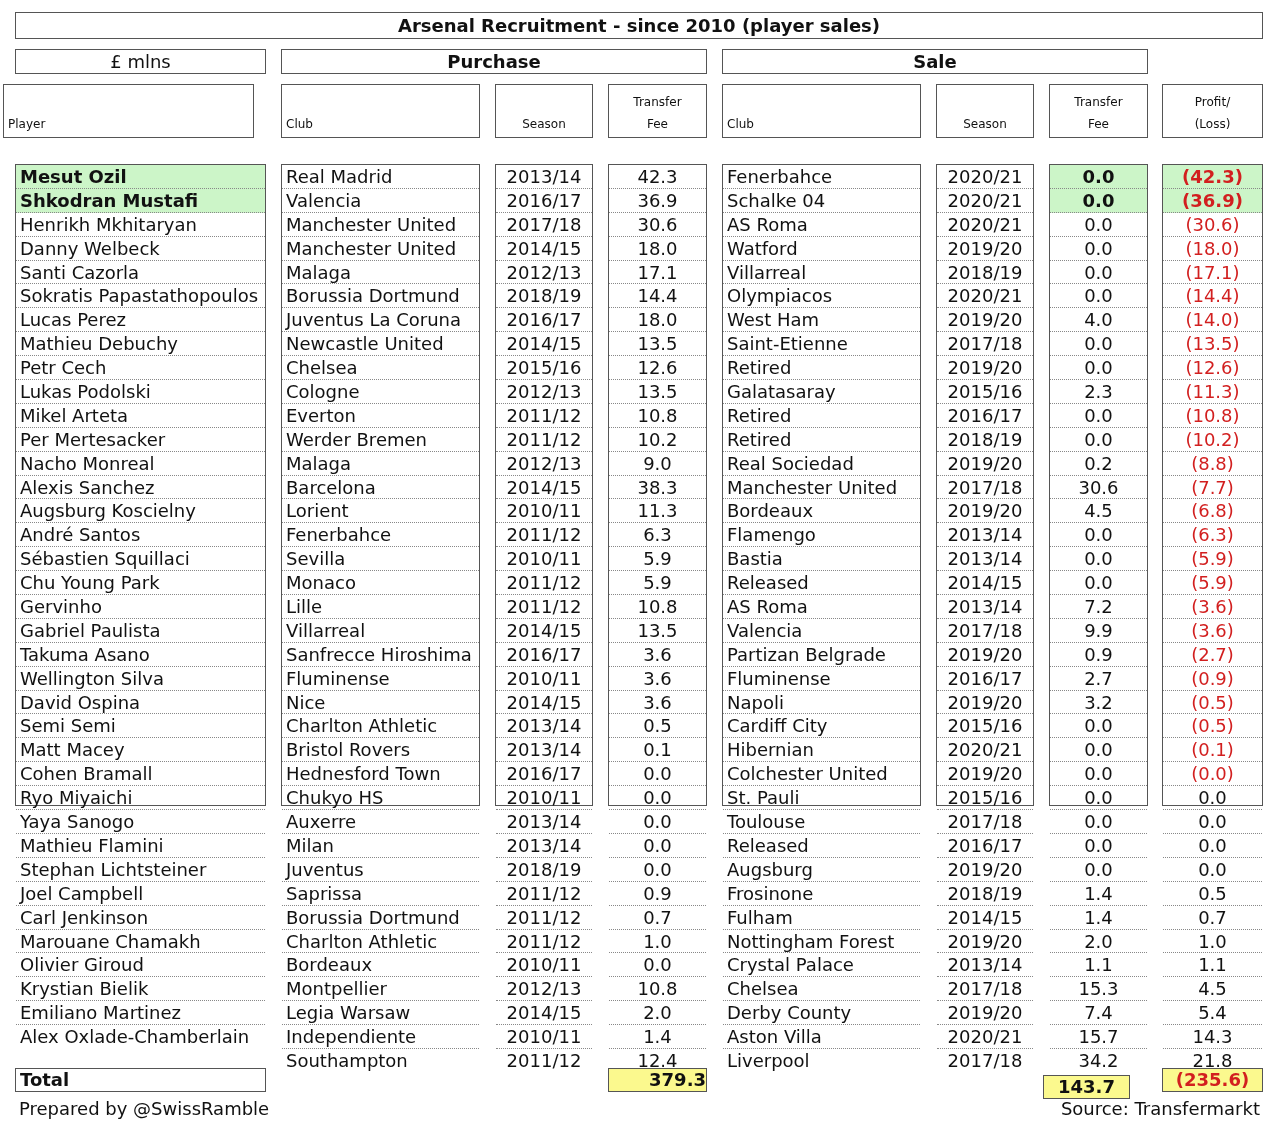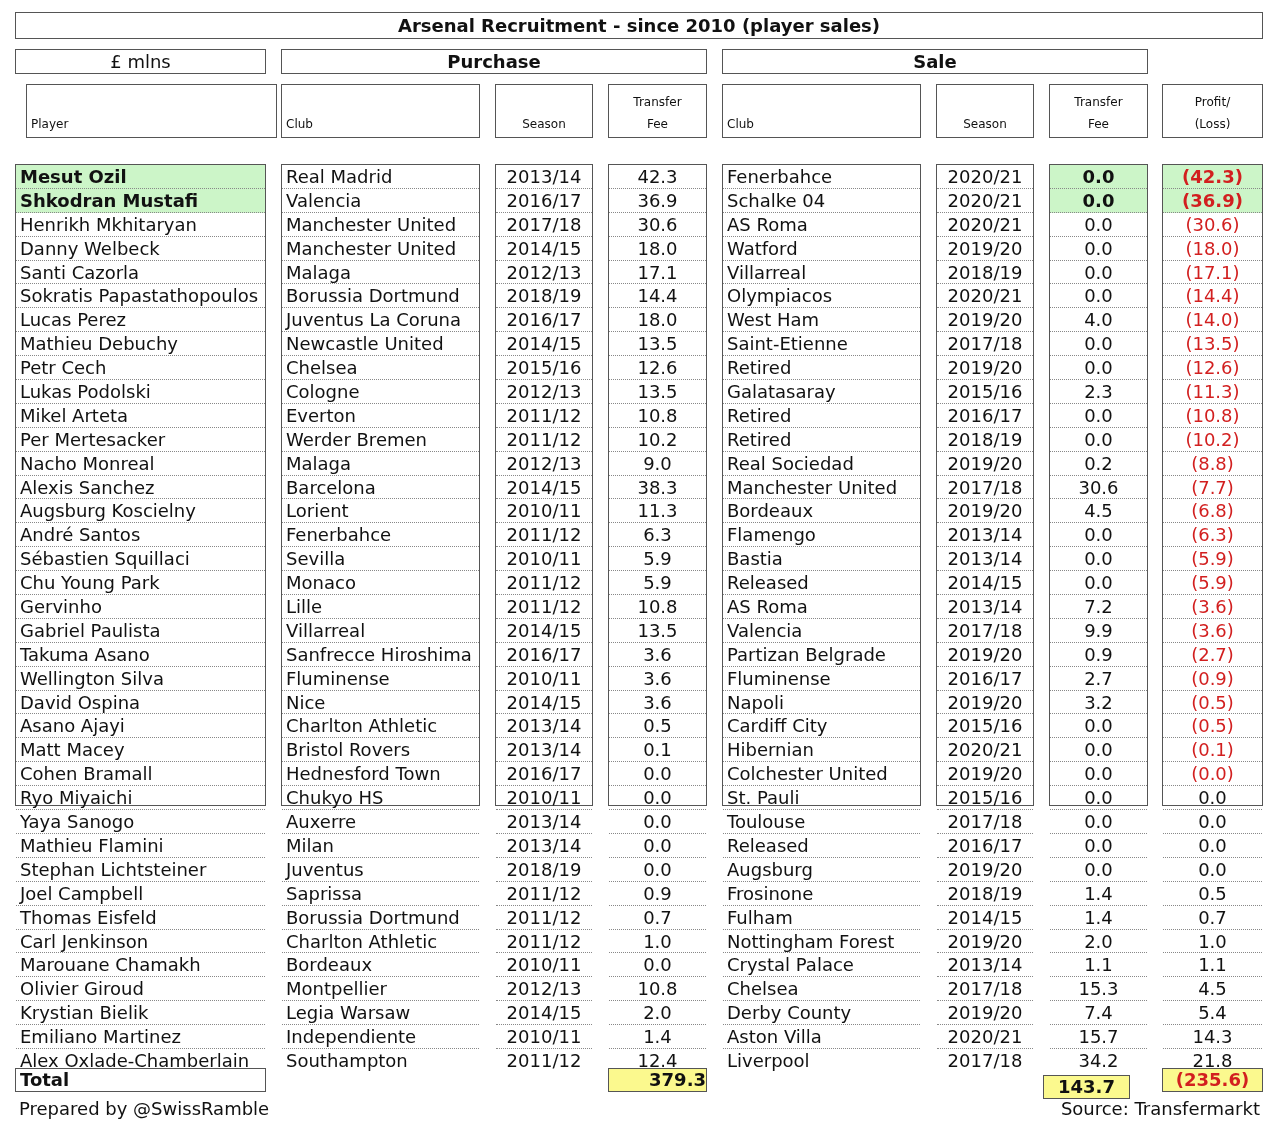--- a/index.html
+++ b/index.html
@@ -26,21 +26,21 @@
 </style>
 </head>
 <body>
 
 <div class="box title">Arsenal Recruitment - since 2010 (player sales)</div>
 
 <div class="box sec" style="left:15px;width:251px;">£ mlns</div>
 <div class="box sec bold" style="left:281px;width:426px;">Purchase</div>
 <div class="box sec bold" style="left:722px;width:426px;">Sale</div>
 
-<div class="box hdr" style="left:26px;width:251px;">
+<div class="box hdr" style="left:3px;width:251px;">
     <div class="inner">Player</div>
   </div>
 <div class="box hdr" style="left:281px;width:199px;">
     <div class="inner">Club</div>
   </div>
 <div class="box hdr c" style="left:495px;width:98px;">
     <div class="inner">Season</div>
   </div>
 <div class="box hdr c" style="left:608px;width:99px;">
     <div class="inner">
@@ -84,29 +84,28 @@
     <div class="row">Alexis Sanchez</div>
     <div class="row">Augsburg Koscielny</div>
     <div class="row">André Santos</div>
     <div class="row">Sébastien Squillaci</div>
     <div class="row">Chu Young Park</div>
     <div class="row">Gervinho</div>
     <div class="row">Gabriel Paulista</div>
     <div class="row">Takuma Asano</div>
     <div class="row">Wellington Silva</div>
     <div class="row">David Ospina</div>
-    <div class="row">Asano Ajayi</div>
+    <div class="row">Semi Semi</div>
     <div class="row">Matt Macey</div>
     <div class="row">Cohen Bramall</div>
     <div class="row">Ryo Miyaichi</div>
     <div class="row">Yaya Sanogo</div>
     <div class="row">Mathieu Flamini</div>
     <div class="row">Stephan Lichtsteiner</div>
     <div class="row">Joel Campbell</div>
-    <div class="row">Thomas Eisfeld</div>
     <div class="row">Carl Jenkinson</div>
     <div class="row">Marouane Chamakh</div>
     <div class="row">Olivier Giroud</div>
     <div class="row">Krystian Bielik</div>
     <div class="row">Emiliano Martinez</div>
     <div class="row">Alex Oxlade-Chamberlain</div>
   </div>
 <div class="box col" id="col-pclub" style="left:281px;width:199px;">
     <div class="row">Real Madrid</div>
     <div class="row">Valencia</div>

